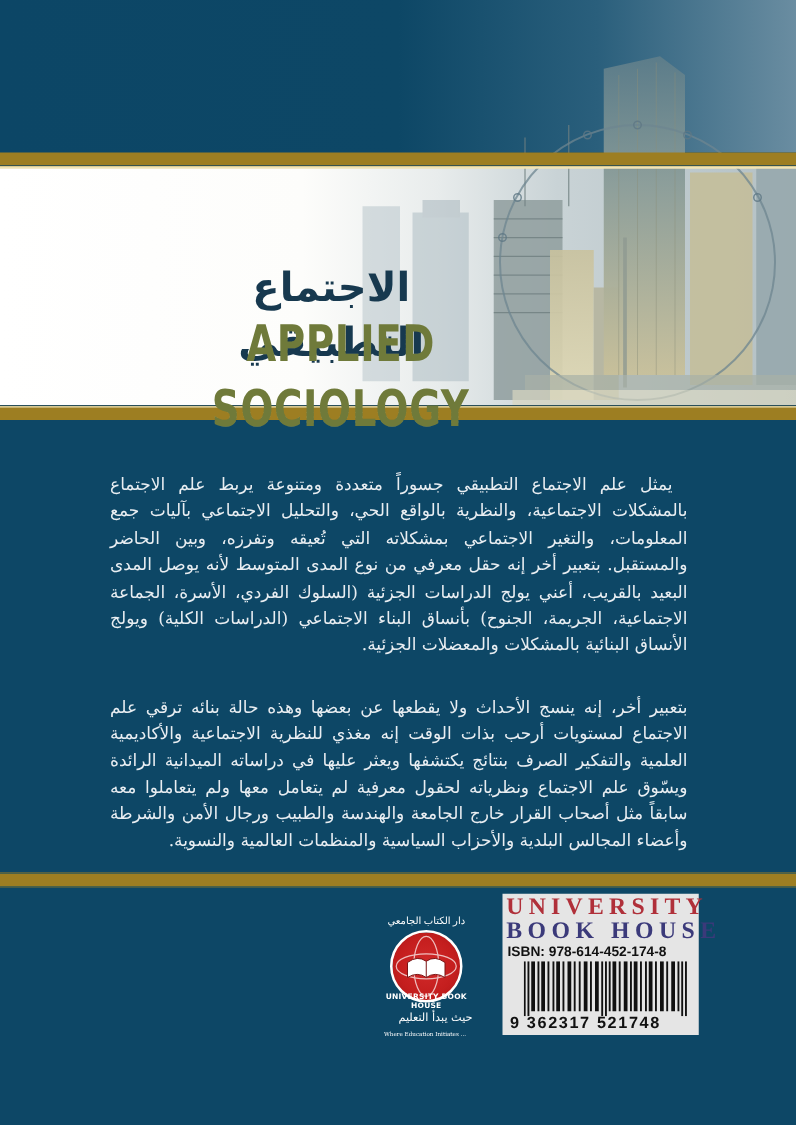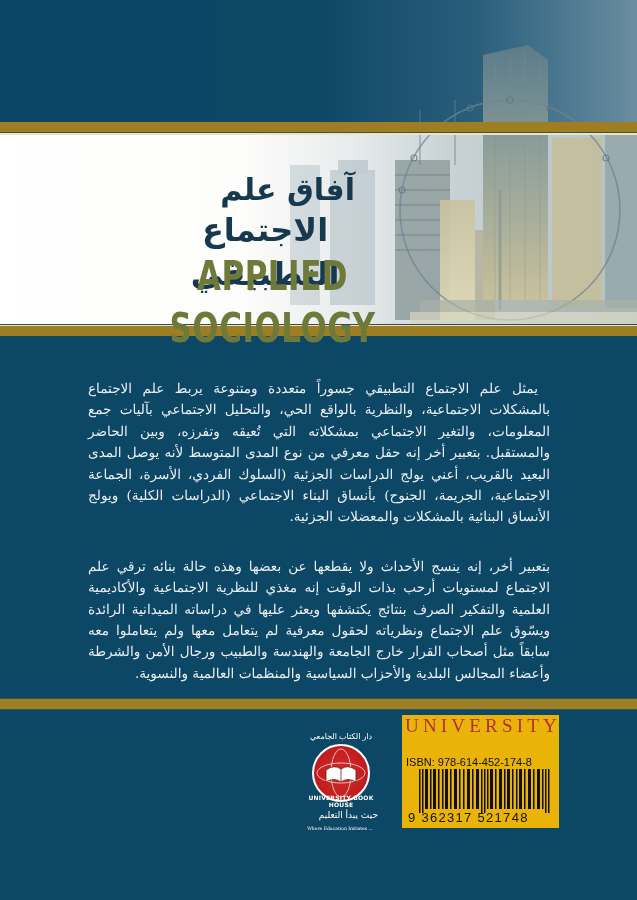--- a/index.html
+++ b/index.html
@@ -45,21 +45,21 @@
     .logo-circle { position: absolute; left: 20px; top: 14px; width: 58px; height: 58px; border-radius: 50%;
       background: radial-gradient(circle at 50% 50%, #d22a2a 0%, #c41e1e 60%, #a51818 100%); border: 2px solid #ffffff; }
     .logo-ring-text { position: absolute; left: 12px; top: 64px; width: 74px; font-family: "DejaVu Sans", sans-serif;
       font-size: 6px; font-weight: bold; color: #ffffff; text-align: center; letter-spacing: 0.2px; }
     .logo-ar-slogan { position: absolute; left: 10px; top: 80px; width: 76px; font-family: "DejaVu Sans", sans-serif;
       font-size: 9px; color: #ffffff; direction: rtl; text-align: right; }
     .logo-en-slogan { position: absolute; left: 4px; top: 96px; width: 88px; font-family: "DejaVu Serif", serif;
       font-size: 4.5px; color: #ffffff; text-align: center; }
 
     
-    .barcode-box { position: absolute; left: 402px; top: 715px; width: 157px; height: 113px; background: #eab308; }
+    .barcode-box { position: absolute; left: 402px; top: 715px; width: 157px; height: 113px; background: #e5e5e5; font-weight: bold; }
     .pub-name-1 { position: absolute; left: 3px; top: 1px; width: 151px; font-family: "Liberation Serif", serif;
       font-size: 19px; color: #b0303a; letter-spacing: 4.2px; line-height: 20px; white-space: nowrap; }
     .pub-name-2 { position: absolute; left: 3px; top: 20px; width: 151px; font-family: "Liberation Serif", serif;
       font-size: 19px; color: #3b3a7a; letter-spacing: 4.4px; line-height: 20px; white-space: nowrap; }
     .isbn-text { position: absolute; left: 4px; top: 41px; font-family: "Liberation Sans", sans-serif;
       font-size: 11px; color: #111111; line-height: 12px; white-space: nowrap; }
     .bars { position: absolute; left: 17px; top: 54px; width: 131px; height: 44px; }
     .barcode-digits { position: absolute; left: 6px; top: 96px; font-family: "Liberation Sans", sans-serif;
       font-size: 13px; color: #111111; line-height: 14px; letter-spacing: 1.3px; white-space: nowrap; }
   </style>
@@ -139,21 +139,20 @@
     </g>
     <line x1="500" y1="190" x2="500" y2="310" stroke="#8f9a92" stroke-width="3" opacity="0.8"></line>
 
     <rect x="420" y="300" width="217" height="12" fill="#a8b0a6" opacity="0.7"></rect>
     <rect x="410" y="312" width="227" height="12" fill="#d7d6c0" opacity="0.7"></rect>
   </svg>
 
   <div class="stripe stripe-top"></div>
   <div class="stripe stripe-mid"></div>
 
-  <div class="ar-title-1">آفاق علم</div>
   <div class="ar-title-2">الاجتماع التطبيقي</div>
   <div class="en-title">APPLIED SOCIOLOGY</div>
 
   <div class="body-text">
     <p style="text-indent: 12px;">يمثل علم الاجتماع التطبيقي جسوراً متعددة ومتنوعة يربط علم الاجتماع بالمشكلات الاجتماعية، والنظرية بالواقع الحي، والتحليل الاجتماعي بآليات جمع المعلومات، والتغير الاجتماعي بمشكلاته التي تُعيقه وتفرزه، وبين الحاضر والمستقبل. بتعبير أخر إنه حقل معرفي من نوع المدى المتوسط لأنه يوصل المدى البعيد بالقريب، أعني يولج الدراسات الجزئية (السلوك الفردي، الأسرة، الجماعة الاجتماعية، الجريمة، الجنوح) بأنساق البناء الاجتماعي (الدراسات الكلية) ويولج الأنساق البنائية بالمشكلات والمعضلات الجزئية.</p>
     <p>بتعبير أخر، إنه ينسج الأحداث ولا يقطعها عن بعضها وهذه حالة بنائه ترقي علم الاجتماع لمستويات أرحب بذات الوقت إنه مغذي للنظرية الاجتماعية والأكاديمية العلمية والتفكير الصرف بنتائج يكتشفها ويعثر عليها في دراساته الميدانية الرائدة ويسّوق علم الاجتماع ونظرياته لحقول معرفية لم يتعامل معها ولم يتعاملوا معه سابقاً مثل أصحاب القرار خارج الجامعة والهندسة والطبيب ورجال الأمن والشرطة وأعضاء المجالس البلدية والأحزاب السياسية والمنظمات العالمية والنسوية.</p>
   </div>
 
   <div class="stripe stripe-bottom"></div>
 
@@ -169,20 +168,21 @@
         <line x1="29" y1="25" x2="29" y2="38" stroke="#7a1414" stroke-width="0.8"></line>
       </svg>
     </div>
     <div class="logo-ring-text">UNIVERSITY BOOK HOUSE</div>
     <div class="logo-ar-slogan">حيث يبدأ التعليم</div>
     <div class="logo-en-slogan">Where Education Initiates ...</div>
   </div>
 
   <div class="barcode-box">
     <div class="pub-name-1">UNIVERSITY</div>
+    <div class="pub-name-2">BOOK HOUSE</div>
     <div class="isbn-text">ISBN: 978-614-452-174-8</div>
     <svg class="bars" viewBox="0 0 131 44" width="131" height="44">
       <g fill="#111111">
         <rect x="0" y="0" width="1.5" height="44"></rect>
           <rect x="3" y="0" width="1.5" height="44"></rect>
         <rect x="6" y="0" width="3" height="40"></rect>
           <rect x="11" y="0" width="1.5" height="40"></rect>
         <rect x="14" y="0" width="3" height="40"></rect>
           <rect x="19" y="0" width="1.5" height="40"></rect>
         <rect x="23" y="0" width="1.5" height="40"></rect>

